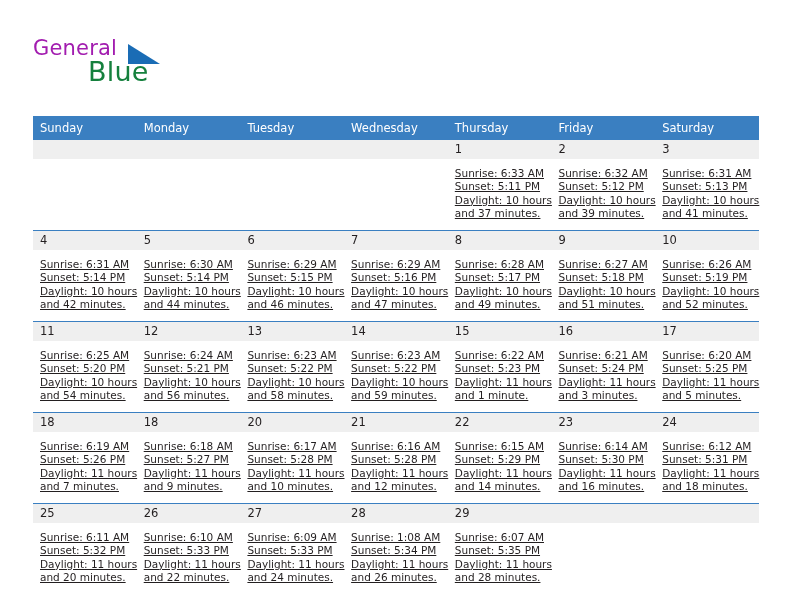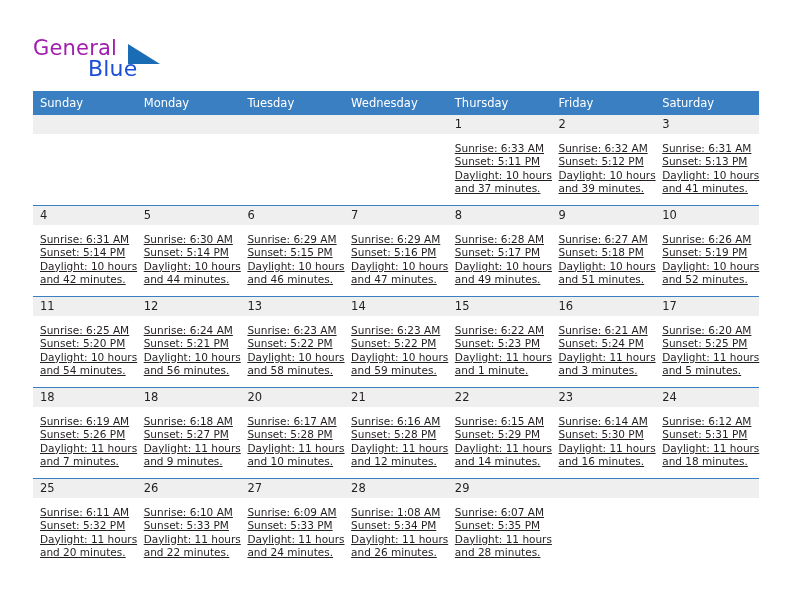--- a/index.html
+++ b/index.html
@@ -43,23 +43,23 @@
     font-size: 21px;
     letter-spacing: 0.2px;
     color: #a21caf;
     font-family: "DejaVu Sans", sans-serif;
     font-weight: 400;
   }
   .logo-blue {
     position: absolute;
     left: 55px;
     top: 20px;
-    font-size: 22px;
+    font-size: 27px;
     letter-spacing: 0.2px;
-    color: #1d4ed8;
+    color: #15803d;
     font-family: "DejaVu Sans", sans-serif;
     font-weight: 400;
   }
   .logo-triangle {
     position: absolute;
     left: 95px;
     top: 8px;
     width: 0;
     height: 0;
     border-left: 32px solid #1a6cb5;
@@ -87,21 +87,21 @@
     color: #231f20;
     line-height: 18px;
     white-space: nowrap;
     font-family: "DejaVu Sans", sans-serif;
   }
 
   
   .calendar {
     position: absolute;
     left: 33px;
-    top: 91px;
+    top: 116px;
     width: 726px;
     border-collapse: collapse;
     table-layout: fixed;
   }
   .calendar th {
     background: #3a7fc1;
     color: #ffffff;
     font-size: 11.5px;
     font-weight: 400;
     text-align: left;

